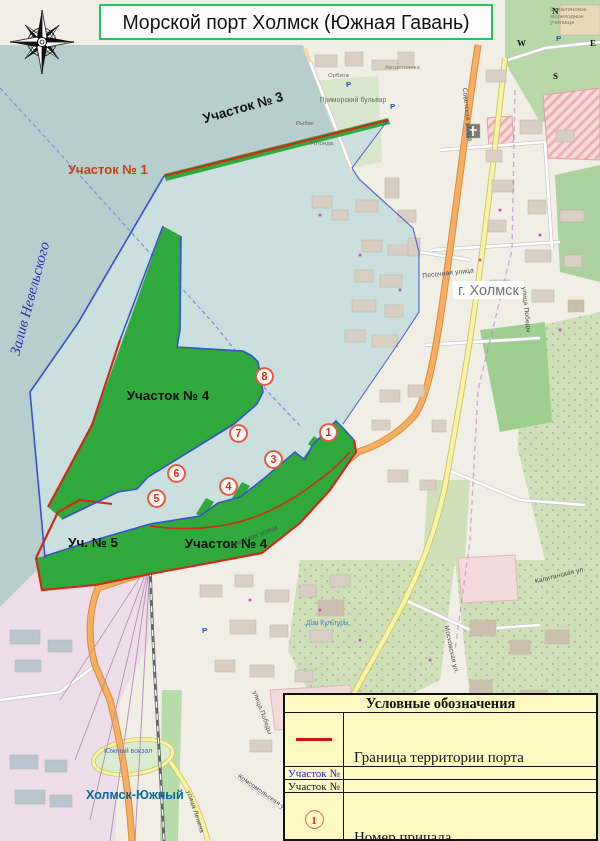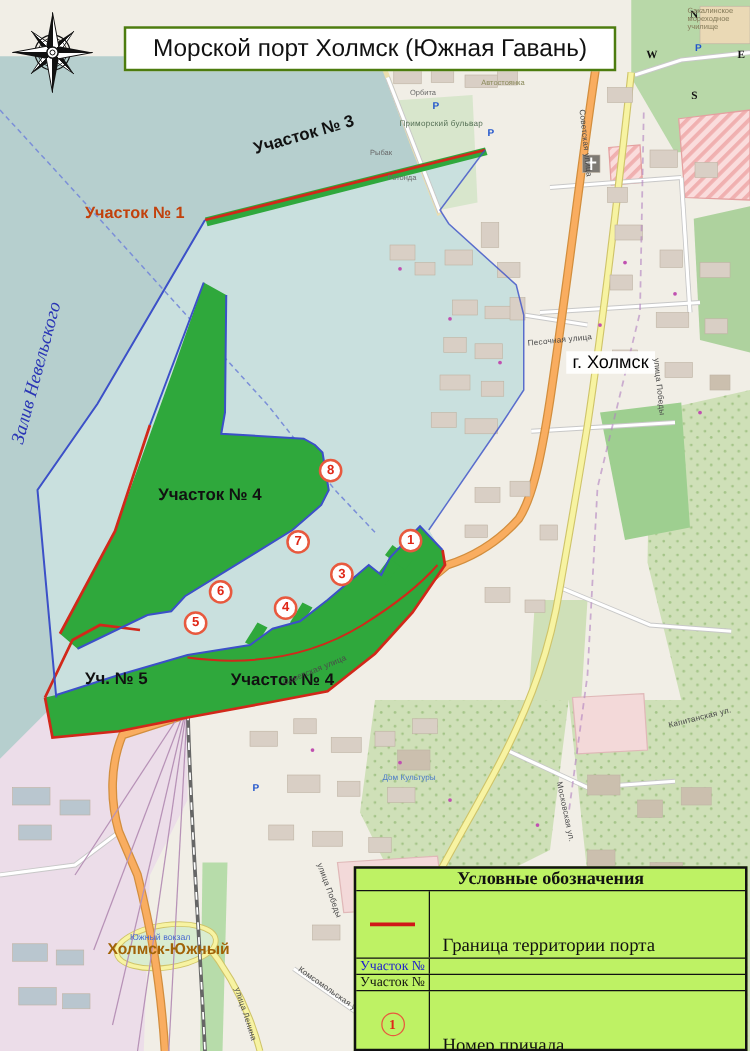--- a/index.html
+++ b/index.html
@@ -7,34 +7,34 @@
          font-family:"Liberation Sans",sans-serif;}
   #stage svg{position:absolute;left:0;top:0;}
   .lbl{position:absolute;white-space:nowrap;pointer-events:none;}
   .area-lbl{font-size:13.5px;font-weight:600;color:#111;}
   .street{font-size:6.5px;color:#4a4a4a;letter-spacing:.2px;}
   .poi{font-size:6.5px;}
   .berth{position:absolute;width:15px;height:15px;border:2px solid #e8593e;border-radius:50%;
          background:#fff;color:#e02818;font-size:10.5px;font-weight:700;line-height:15px;
          text-align:center;}
   #title-box{position:absolute;left:99px;top:4px;width:390px;height:32px;background:#fff;
-             border:2px solid #4d7c0f;display:flex;align-items:center;justify-content:center;
-             font-size:19.5px;color:#111;margin-top:17px;}
+             border:2px solid #22c55e;display:flex;align-items:center;justify-content:center;
+             font-size:19.5px;color:#111;}
   #city-lbl{position:absolute;left:453px;top:281px;background:rgba(255,255,255,.92);
-            padding:1px 5px;font-size:14.5px;color:#000000;}
-  #district-lbl{position:absolute;left:86px;top:752px;font-size:12.5px;font-weight:700;color:#a16207;}
+            padding:1px 5px;font-size:14.5px;color:#737373;}
+  #district-lbl{position:absolute;left:86px;top:788px;font-size:12.5px;font-weight:700;color:#0369a1;}
   #station-lbl{position:absolute;left:104px;top:747px;font-size:7px;color:#4a6ad0;}
   #bay-lbl{position:absolute;left:-55px;top:290px;width:170px;text-align:center;
            transform:rotate(-75deg);font-family:"Liberation Serif",serif;font-style:italic;
            font-size:15px;color:#2a35b5;}
   #area1-lbl{position:absolute;left:68px;top:162px;font-size:13px;font-weight:600;color:#c2410c;}
   #area3-lbl{position:absolute;left:178px;top:100px;width:130px;text-align:center;
              transform:rotate(-16deg);}
   
-  #legend{position:absolute;left:283px;top:693px;width:311px;height:144px;background:#bef264;
+  #legend{position:absolute;left:283px;top:693px;width:311px;height:144px;background:#fef9c3;
           border:2.5px solid #111;font-family:"Liberation Serif",serif;color:#111;
           display:flex;flex-direction:column;}
   #legend .hd{height:27px;border-bottom:1.5px solid #111;display:flex;align-items:center;
               justify-content:center;font-weight:700;font-size:14.5px;}
   #legend .rw{flex:1;display:flex;border-bottom:1.5px solid #111;}
   #legend .rw:last-child{border-bottom:none;}
   #legend .sym{width:58px;border-right:1.5px solid #111;display:flex;align-items:center;
                justify-content:center;font-size:11px;}
   #legend .cap{flex:1;display:flex;align-items:center;padding-left:10px;font-size:15px;margin-top:36px;}
   .redline{width:36px;height:3px;background:#d01818;}

